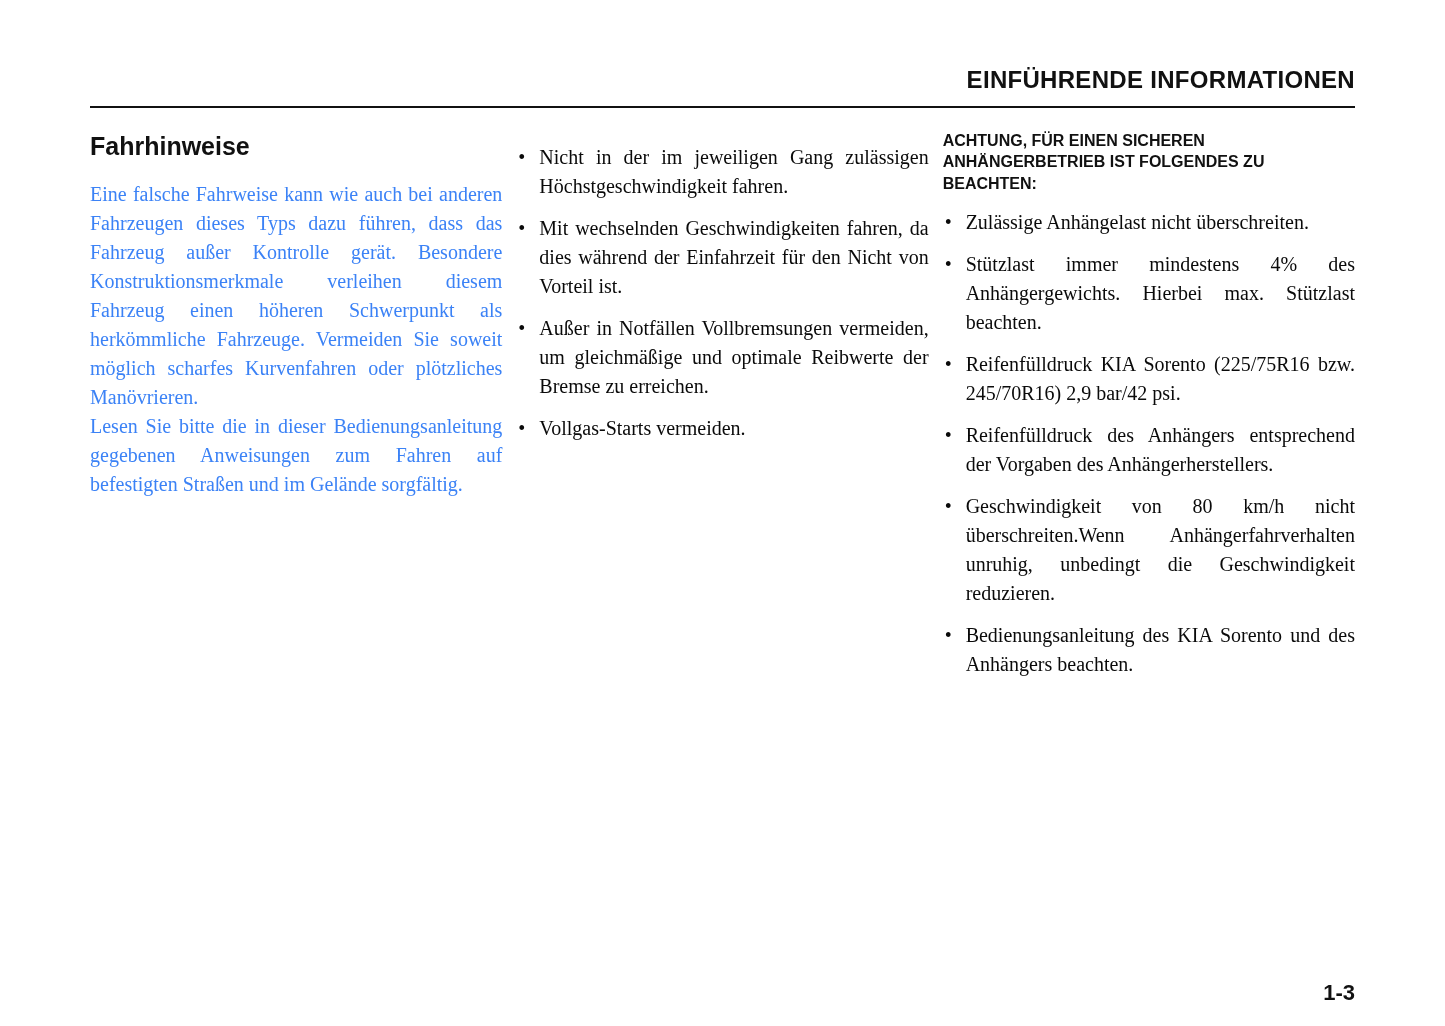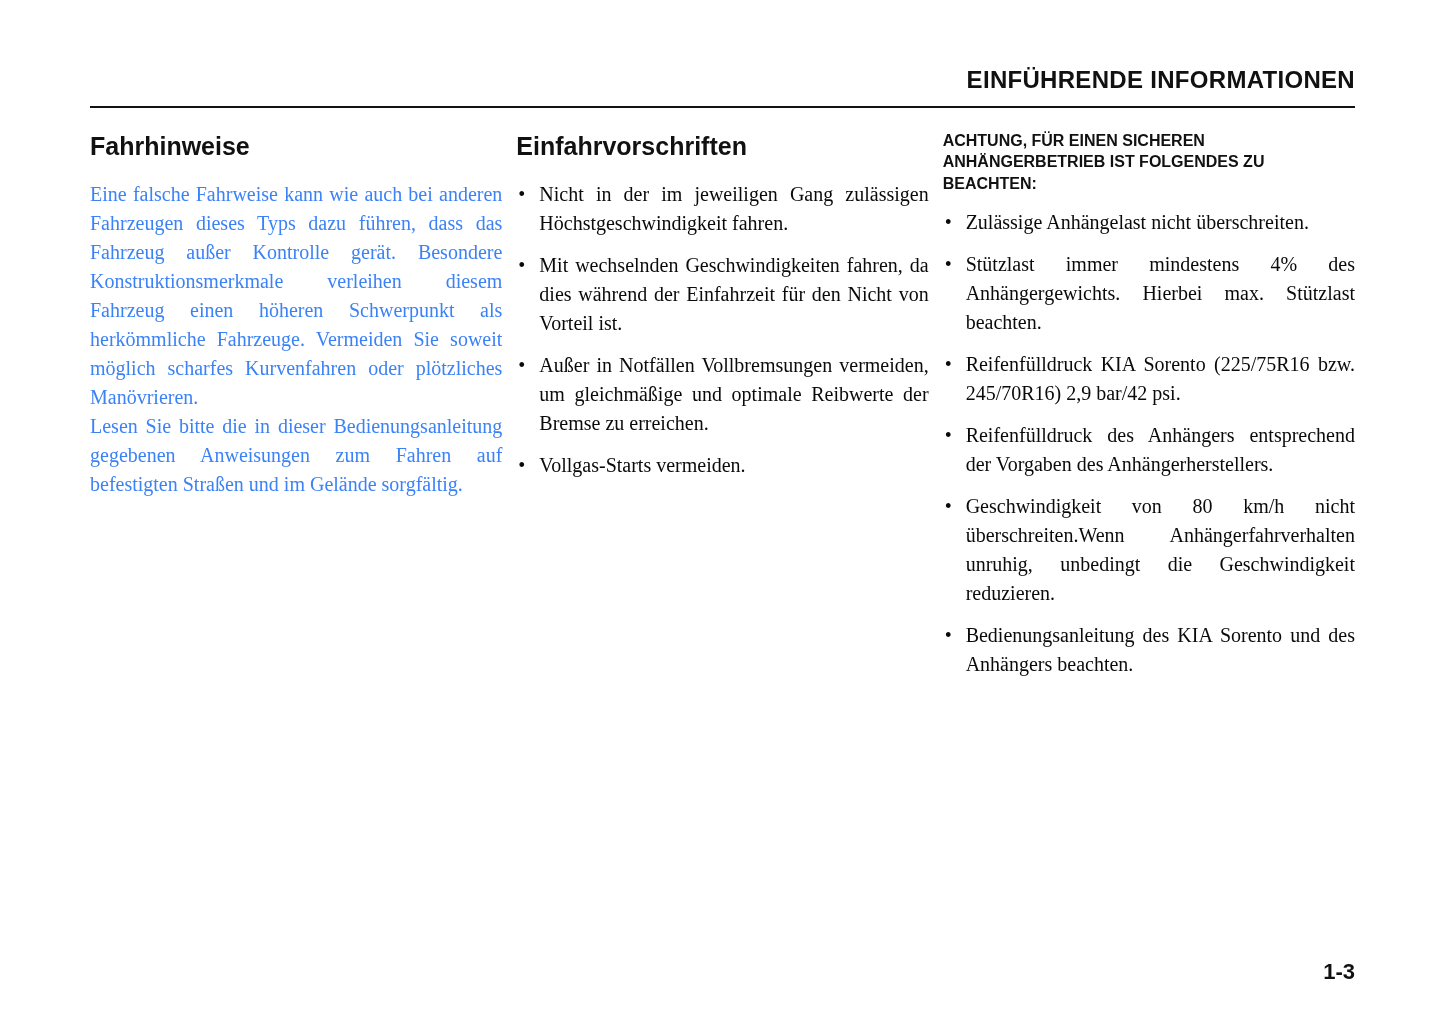--- a/index.html
+++ b/index.html
@@ -81,21 +81,21 @@
   }
   .bullets li::before {
     content: "\2022";
     position: absolute;
     left: 2px;
     top: 0;
   }
   .page-number {
     position: absolute;
     right: 90px;
-    bottom: 57px;
+    bottom: 36px;
     font-family: "Liberation Sans", sans-serif;
     font-weight: bold;
     font-size: 22px;
     color: #111;
   }
 </style>
 </head>
 <body>
 
 <div class="page">
@@ -107,21 +107,20 @@
 
   <div class="columns">
 
     <section class="col">
       <h2 class="section-heading">Fahrhinweise</h2>
       <p class="body-par">Eine falsche Fahrweise kann wie auch bei anderen Fahrzeugen dieses Typs dazu führen, dass das Fahrzeug außer Kontrolle gerät. Besondere Konstruktionsmerkmale verleihen diesem Fahrzeug einen höheren Schwerpunkt als herkömmliche Fahrzeuge. Vermeiden Sie soweit möglich scharfes Kurvenfahren oder plötzliches Manövrieren.</p>
       <p class="body-par">Lesen Sie bitte die in dieser Bedienungsanleitung gegebenen Anweisungen zum Fahren auf befestigten Straßen und im Gelände sorgfältig.</p>
     </section>
 
     <section class="col">
-      <h2 class="section-heading">Einfahrvorschriften</h2>
       <ul class="bullets">
         <li>Nicht in der im jeweiligen Gang zulässigen Höchstgeschwindigkeit fahren.</li>
         <li>Mit wechselnden Geschwindigkeiten fahren, da dies während der Einfahrzeit für den Nicht von Vorteil ist.</li>
         <li>Außer in Notfällen Vollbremsungen vermeiden, um gleichmäßige und optimale Reibwerte der Bremse zu erreichen.</li>
         <li>Vollgas-Starts vermeiden.</li>
       </ul>
     </section>
 
     <section class="col">
       <h2 class="section-heading caution-heading">ACHTUNG, FÜR EINEN SICHEREN ANHÄNGERBETRIEB IST FOLGENDES ZU BEACHTEN:</h2>

